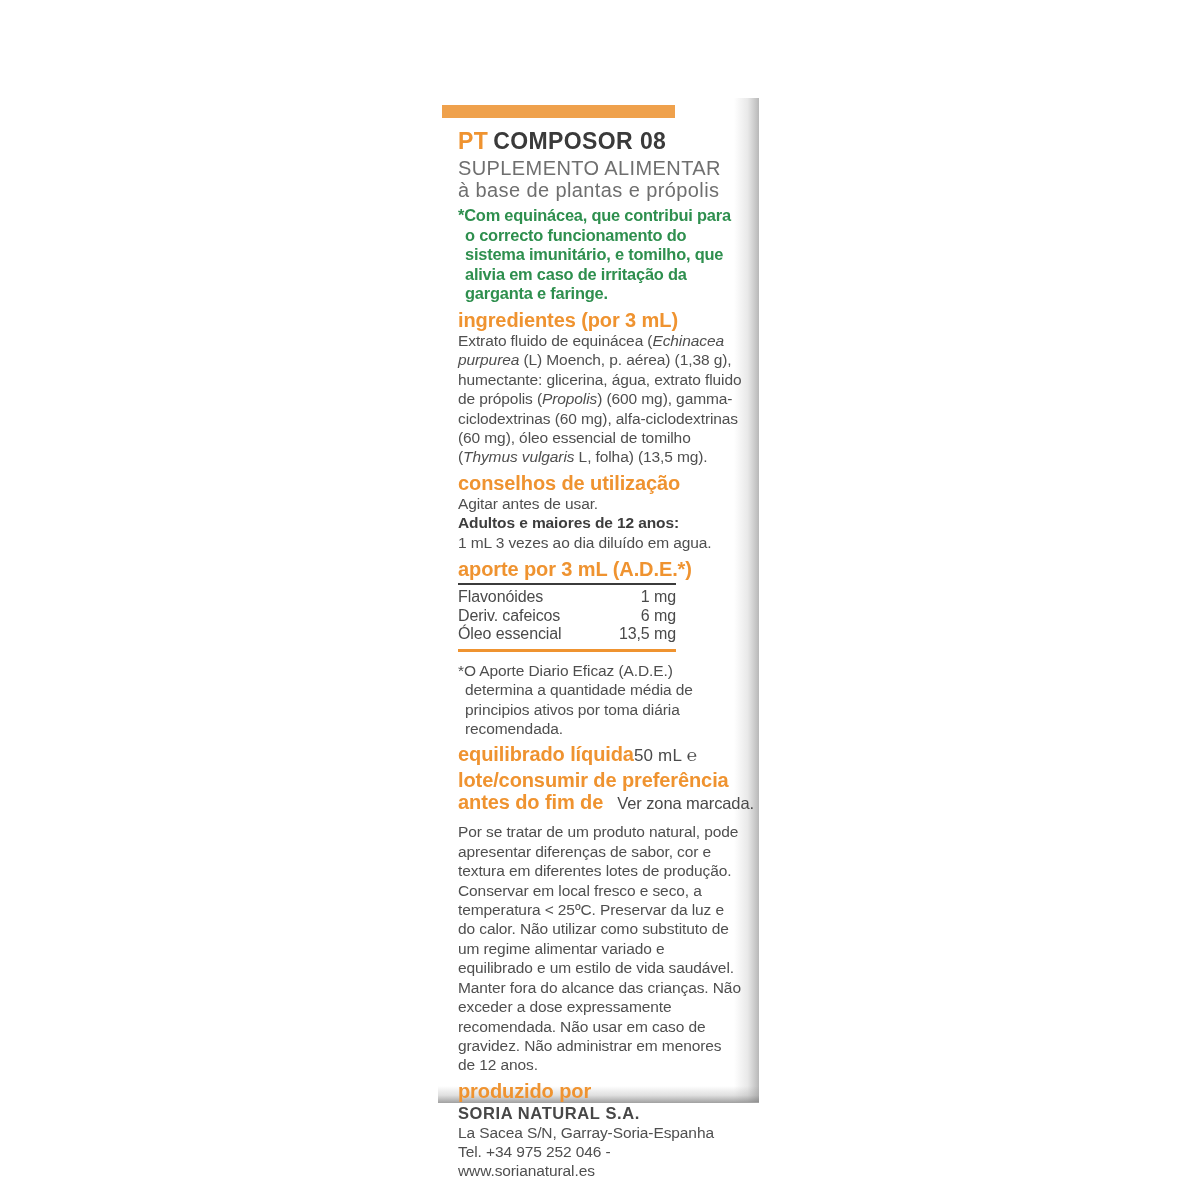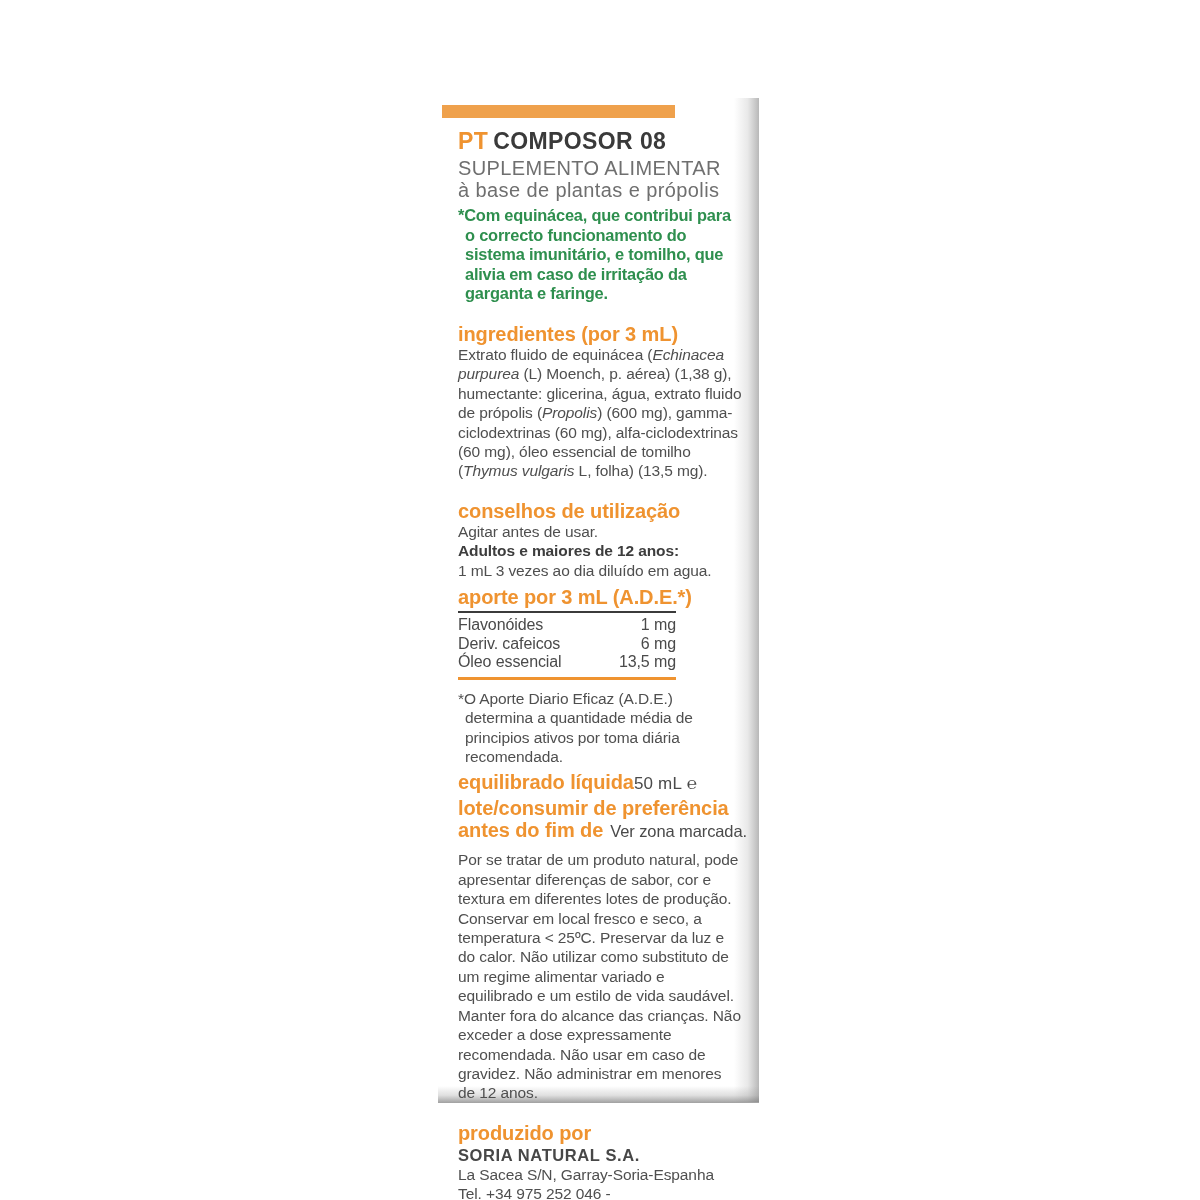--- a/index.html
+++ b/index.html
@@ -83,21 +83,21 @@
     margin-top: 5px;
     font-size: 16.4px;
     font-weight: bold;
     color: #2e8f4e;
     line-height: 19.6px;
     letter-spacing: -0.2px;
     text-indent: -7px;
     padding-left: 7px;
   }
   .h-orange {
-    margin-top: 19px;
+    margin-top: 5px;
     font-size: 20px;
     font-weight: bold;
     color: #ef9330;
     line-height: 22px;
     letter-spacing: -0.1px;
   }
   .body-text {
     font-size: 15.5px;
     line-height: 19.4px;
     color: #4f4f4f;
@@ -124,21 +124,21 @@
   .footnote {
     margin-top: 9px;
     text-indent: -7px;
     padding-left: 7px;
   }
   .qty-line { margin-top: 5px; line-height: 24px; white-space: nowrap; }
   .qty-heading { display: inline; margin-top: 0; }
   .qty-value { font-size: 17px; color: #4a4a4a; margin-left: 0; letter-spacing: 0.2px; }
 
   .lot-line2 { margin-top: 0; white-space: nowrap; }
-  .lot-value { font-size: 16.5px; font-weight: 400; color: #4a4a4a; margin-left: 7px; letter-spacing: -0.1px; }
+  .lot-value { font-size: 16.5px; font-weight: 400; color: #4a4a4a; margin-left: 14px; letter-spacing: -0.1px; }
 
   .storage { margin-top: 8px; }
 
   .producer-name {
     font-size: 16.5px;
     font-weight: bold;
     color: #474747;
     letter-spacing: 0.6px;
     line-height: 20px;
     margin-top: 1px;

